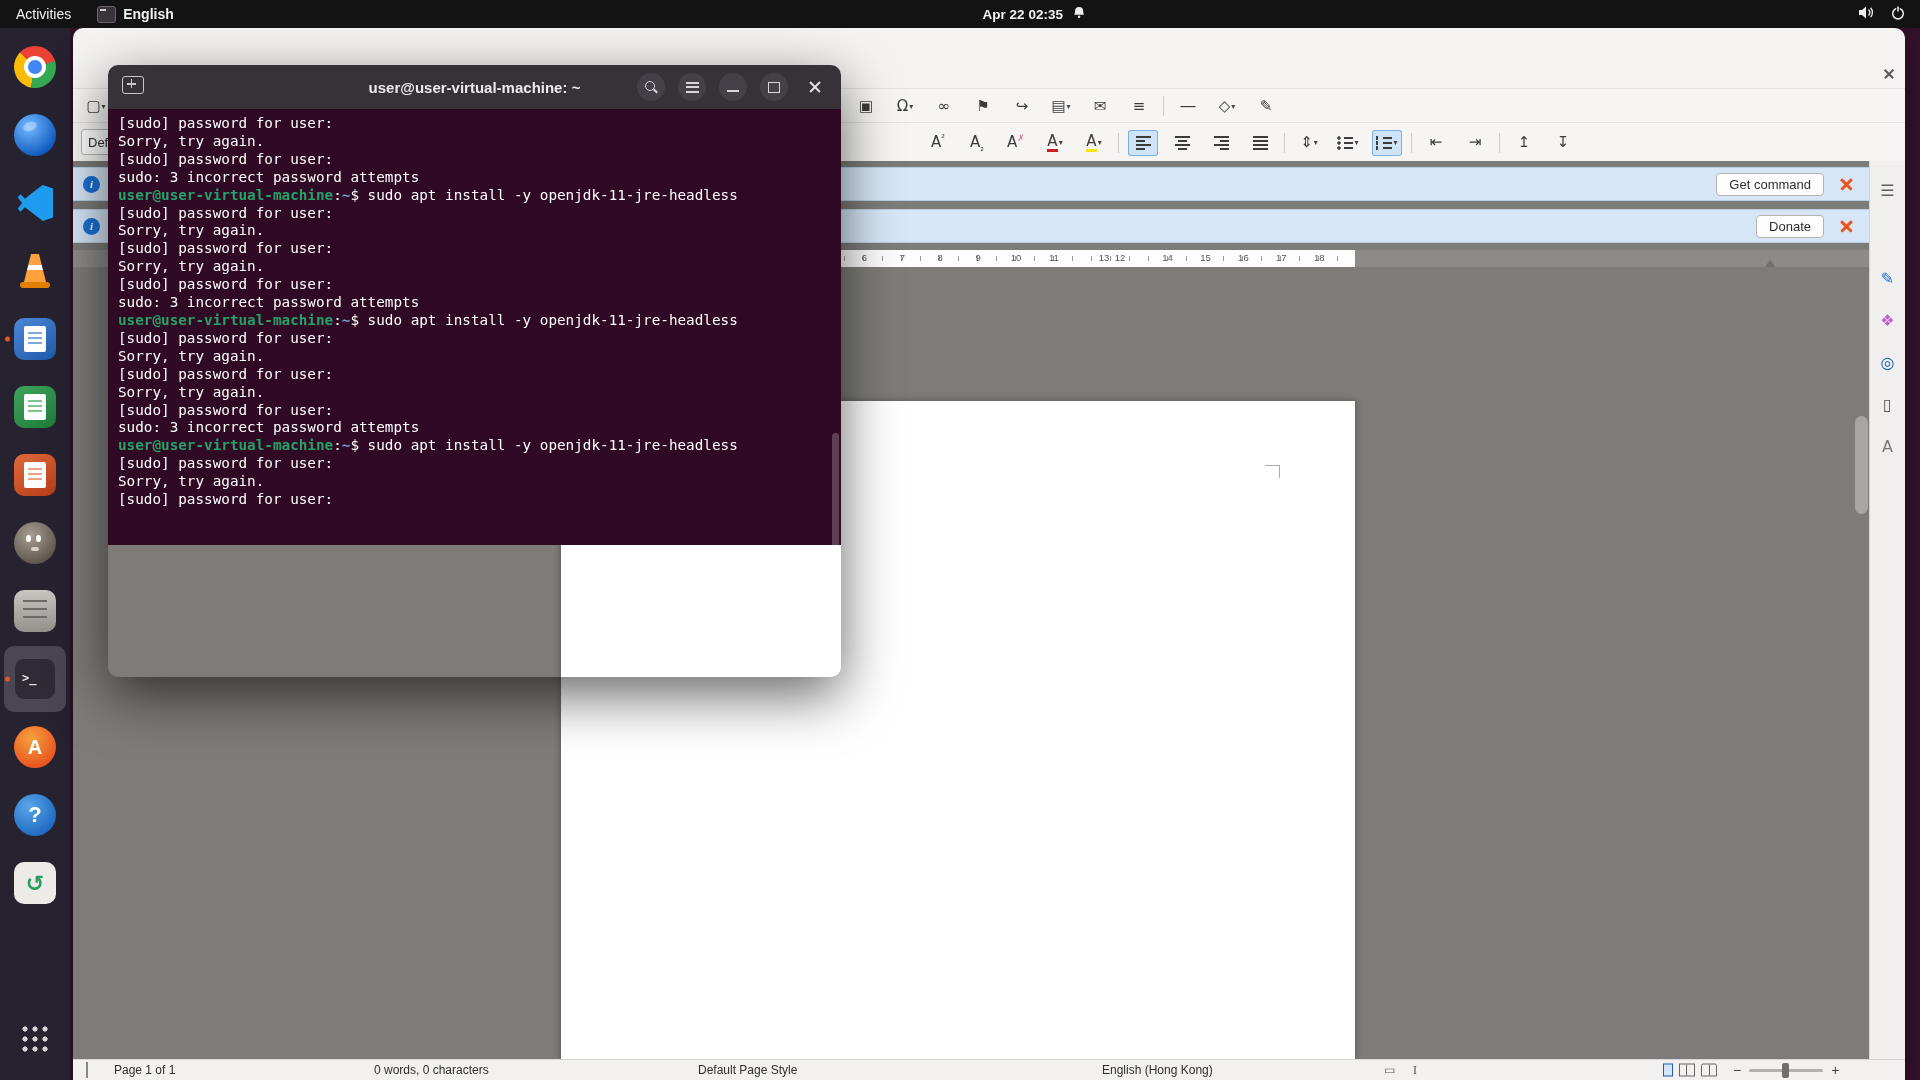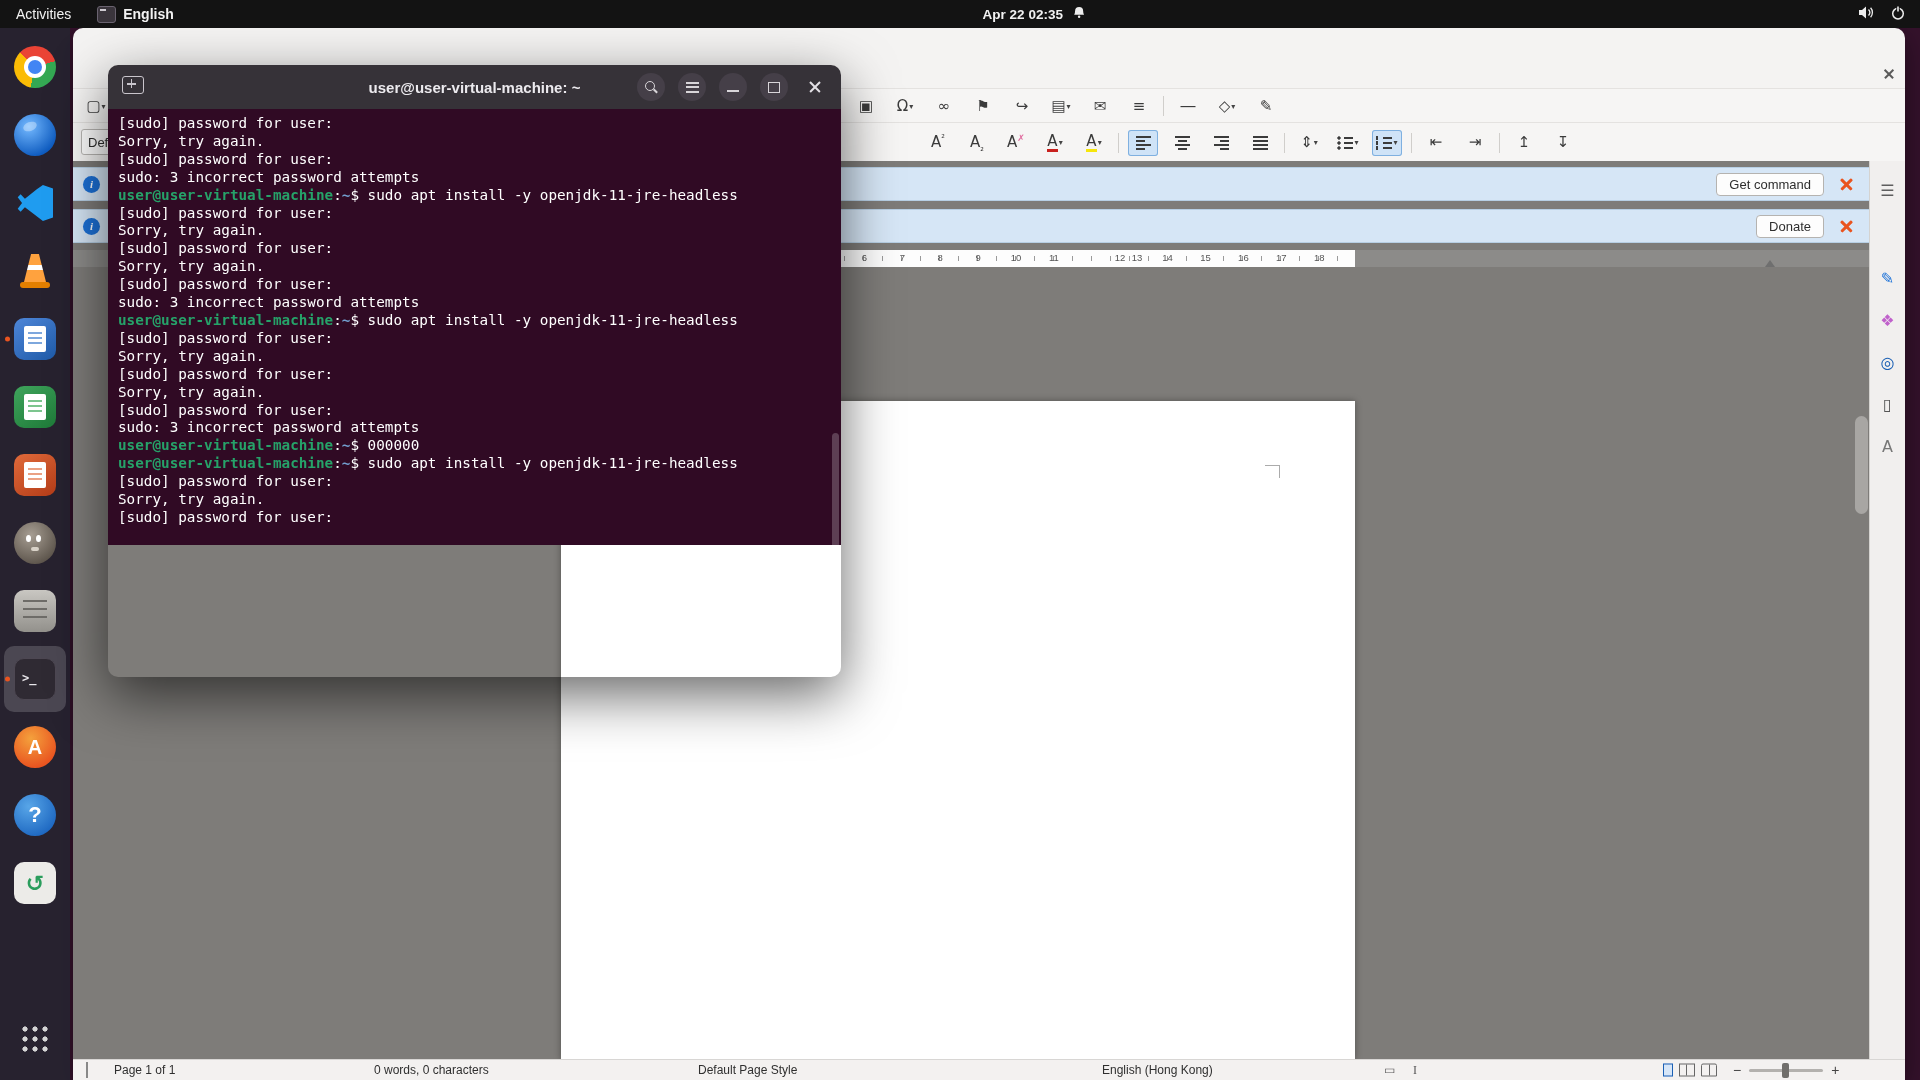--- a/index.html
+++ b/index.html
@@ -408,21 +408,21 @@
           <span class="rnum" style="left: 189.7px;">3</span>
           <span class="rnum" style="left: 227.6px;">4</span>
           <span class="rnum" style="left: 265.5px;">5</span>
           <span class="rnum" style="left: 303.4px;">6</span>
           <span class="rnum" style="left: 341.3px;">7</span>
           <span class="rnum" style="left: 379.2px;">8</span>
           <span class="rnum" style="left: 417.1px;">9</span>
           <span class="rnum" style="left: 455px;">10</span>
           <span class="rnum" style="left: 492.9px;">11</span>
           <span class="rnum" style="left: 559px;">12</span>
-          <span class="rnum" style="left: 576px; text-align: right;">13</span>
+          <span class="rnum" style="left: 543px; text-align: right;">13</span>
           <span class="rnum" style="left: 606.6px;">14</span>
           <span class="rnum" style="left: 644.5px;">15</span>
           <span class="rnum" style="left: 682.4px;">16</span>
           <span class="rnum" style="left: 720.3px;">17</span>
           <span class="rnum" style="left: 758.2px;">18</span>
         </div>
     </div>
 
     <div class="docarea">
       <div class="page">
@@ -510,21 +510,20 @@
         <div class="tline"><span>Sorry, try again.</span></div>
         <div class="tline"><span>[sudo] password for user:</span></div>
         <div class="tline"><span>sudo: 3 incorrect password attempts</span></div>
         <div class="tline"><span class="tgreen" style="color: rgb(38, 162, 105);">user@user-virtual-machine</span><span>:</span><span class="tblue" style="color: rgb(114, 159, 207);">~</span><span>$ sudo apt install -y openjdk-11-jre-headless</span></div>
         <div class="tline"><span>[sudo] password for user:</span></div>
         <div class="tline"><span>Sorry, try again.</span></div>
         <div class="tline"><span>[sudo] password for user:</span></div>
         <div class="tline"><span>Sorry, try again.</span></div>
         <div class="tline"><span>[sudo] password for user:</span></div>
         <div class="tline"><span>sudo: 3 incorrect password attempts</span></div>
-        <div class="tline"><span class="tgreen" style="color: rgb(38, 162, 105);">user@user-virtual-machine</span><span>:</span><span class="tblue" style="color: rgb(114, 159, 207);">~</span><span>$ 000000</span></div>
         <div class="tline"><span class="tgreen" style="color: rgb(38, 162, 105);">user@user-virtual-machine</span><span>:</span><span class="tblue" style="color: rgb(114, 159, 207);">~</span><span>$ sudo apt install -y openjdk-11-jre-headless</span></div>
         <div class="tline"><span>[sudo] password for user:</span></div>
         <div class="tline"><span>Sorry, try again.</span></div>
         <div class="tline"><span>[sudo] password for user:</span></div>
       </div>
     <div class="term-scroll"></div>
   </div>
 </div>
 
 </body></html>

